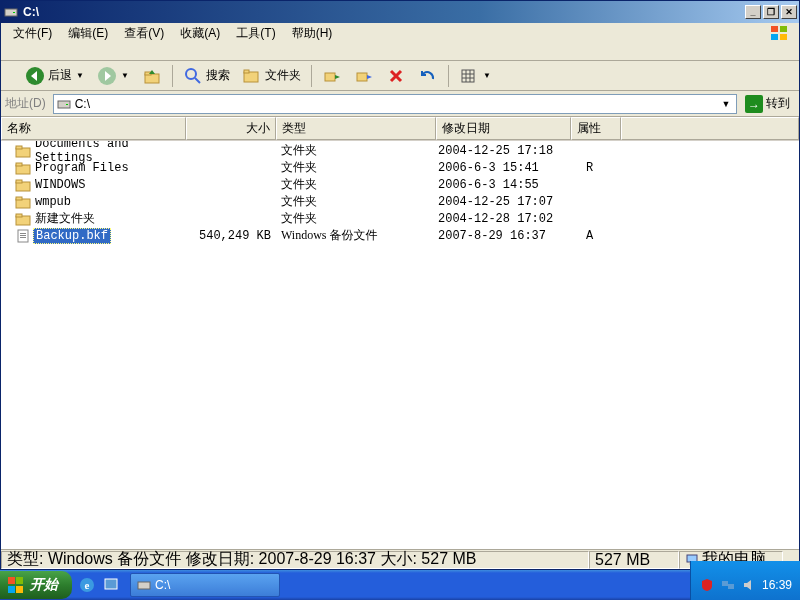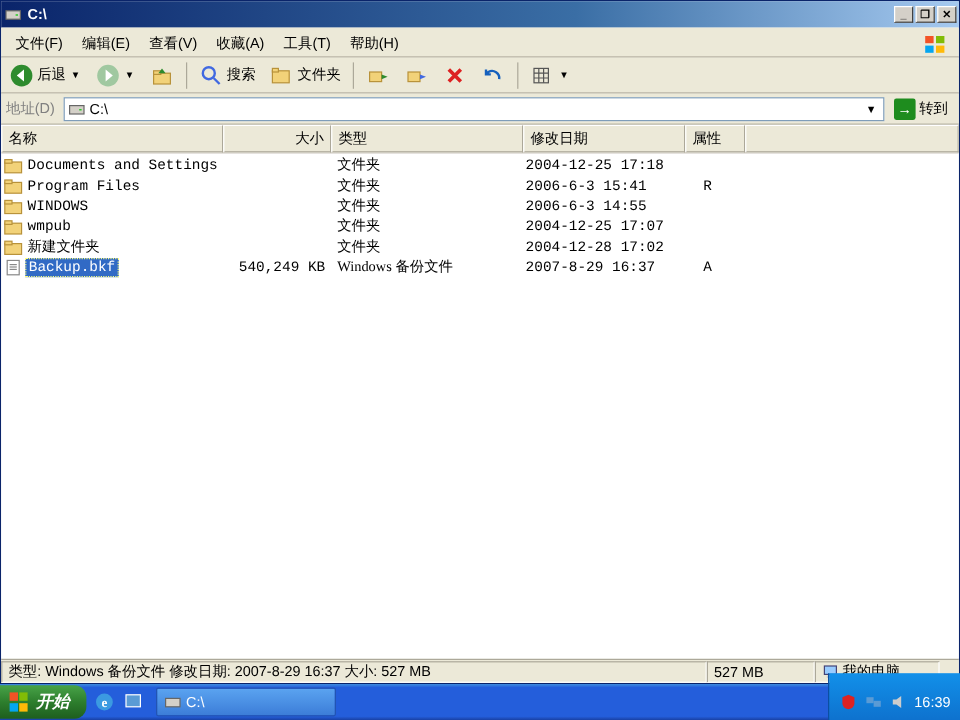--- a/index.html
+++ b/index.html
@@ -6,26 +6,26 @@
 body { font-family: "SimSun", "宋体", sans-serif; font-size: 12px; background: #3a6ea5; width: 800px; height: 600px; overflow: hidden; position: relative; }
 
 
 .window { position: absolute; top: 0; left: 0; width: 800px; height: 570px; background: #fff; display: flex; flex-direction: column; border: 1px solid #0a246a; }
 .titlebar { height: 22px; background: linear-gradient(to right, #0a246a 0%, #3a6ea5 60%, #a6caf0 100%); color: #fff; display: flex; align-items: center; padding: 0 2px; }
 .titlebar .icon { width: 16px; height: 16px; margin-right: 4px; display: flex; align-items: center; justify-content: center; }
 .titlebar .title { flex: 1; font-weight: bold; font-size: 12px; }
 .titlebar .ctl { width: 16px; height: 14px; margin-left: 2px; background: #d4d0c8; border: 1px solid #fff; border-right-color: #404040; border-bottom-color: #404040; display: flex; align-items: center; justify-content: center; font-family: Arial; font-size: 9px; font-weight: bold; color: #000; }
 
 
-.menubar { height: 25px; background: #ece9d8; border-bottom: 1px solid #aca899; display: flex; align-items: flex-end; padding: 0 4px; }
+.menubar { height: 38px; background: #ece9d8; border-bottom: 1px solid #aca899; display: flex; align-items: flex-start; padding: 0 4px; }
 .menubar .mi { padding: 2px 8px; cursor: default; }
 .menubar .flag { margin-left: auto; width: 30px; height: 20px; display: flex; align-items: center; justify-content: center; }
 
 
-.toolbar { height: 30px; background: #ece9d8; border-bottom: 1px solid #aca899; display: flex; align-items: center; padding: 2px 2px; gap: 2px; }
+.toolbar { height: 30px; background: #ece9d8; border-bottom: 1px solid #aca899; display: flex; align-items: center; padding: 2px 19px; gap: 2px; }
 .tbtn { display: flex; align-items: center; padding: 2px 4px; border: 1px solid transparent; border-radius: 3px; cursor: default; gap: 3px; }
 .tbtn .ico { width: 20px; height: 20px; display: flex; align-items: center; justify-content: center; }
 .tbtn .lbl { color: #000; }
 .tsep { width: 1px; height: 22px; background: #aca899; margin: 0 3px; }
 .dropbtn { width: 10px; display: flex; align-items: center; justify-content: center; font-size: 8px; }
 
 
 .addressbar { height: 26px; background: #ece9d8; border-bottom: 1px solid #aca899; display: flex; align-items: center; padding: 2px 4px; gap: 3px; }
 .addressbar .albl { color: #808080; padding-right: 4px; }
 .addressbar .ainput { flex: 1; height: 20px; border: 1px solid #7f9db9; background: #fff; display: flex; align-items: center; padding: 0 2px; }
@@ -41,31 +41,31 @@
 .lh-col { border: 1px solid; border-color: #fff #aca899 #aca899 #fff; background: #ece9d8; display: flex; align-items: center; padding: 0 5px; font-size: 12px; cursor: default; }
 .lh-col.name { width: 185px; }
 .lh-col.size { width: 90px; justify-content: flex-end; }
 .lh-col.type { width: 160px; }
 .lh-col.date { width: 135px; }
 .lh-col.attr { width: 50px; }
 .lh-col.rest { flex: 1; }
 
 .listbody { flex: 1; overflow-y: auto; padding-top: 1px; }
 .row { display: flex; align-items: center; height: 17px; font-size: 12px; font-family: "Courier New", monospace; }
-.row .c-name { width: 185px; display: flex; align-items: center; padding-left: 2px; }
+.row .c-name { width: 185px; display: flex; align-items: center; padding-left: 14px; }
 .row .c-name .fico { width: 16px; height: 14px; margin-right: 2px; display:flex; align-items:center; justify-content:center; flex-shrink:0; }
 .row .c-size { width: 90px; text-align: right; padding-right: 5px; }
 .row .c-type { width: 160px; padding-left: 5px; font-family:"SimSun","宋体"; }
 .row .c-date { width: 135px; padding-left: 2px; }
 .row .c-attr { width: 50px; padding-left: 15px; }
 .row .nametxt { padding: 0 2px; }
 .row.sel .nametxt { background: #316ac5; color: #fff; border: 1px dotted #ffff80; }
 
 
-.statusbar { height: 20px; background: #ece9d8; border-top: 1px solid #aca899; display: flex; align-items: center; font-size: 12px; }
+.statusbar { height: 20px; background: #ece9d8; border-top: 1px solid #aca899; display: flex; align-items: center; font-size: 16px; }
 .statusbar .sp { border: 1px solid; border-color: #aca899 #fff #fff #aca899; height: 18px; display: flex; align-items: center; padding: 0 5px; }
 .statusbar .sp.main { flex: 1; }
 .statusbar .sp.sz { width: 90px; }
 .statusbar .sp.loc { width: 104px; gap:3px; }
 .statusbar .grip { width: 16px; }
 
 
 .taskbar { position: absolute; bottom: 0; left: 0; width: 800px; height: 30px; background: linear-gradient(to bottom, #3e8cde 0%, #245edb 10%, #245edb 90%, #1941a5 100%); display: flex; align-items: center; }
 .startbtn { height: 28px; padding: 0 14px 0 8px; background: linear-gradient(to bottom, #48a348 0%, #2d7e2d 50%, #1e5e1e 100%); border-radius: 0 10px 10px 0; color: #fff; font-weight: bold; font-style: italic; font-size: 14px; display: flex; align-items: center; gap: 4px; font-family: "Microsoft YaHei", sans-serif; }
 .startbtn .winlogo { width:18px; height:16px; display:flex; flex-wrap:wrap; gap:1px; }

